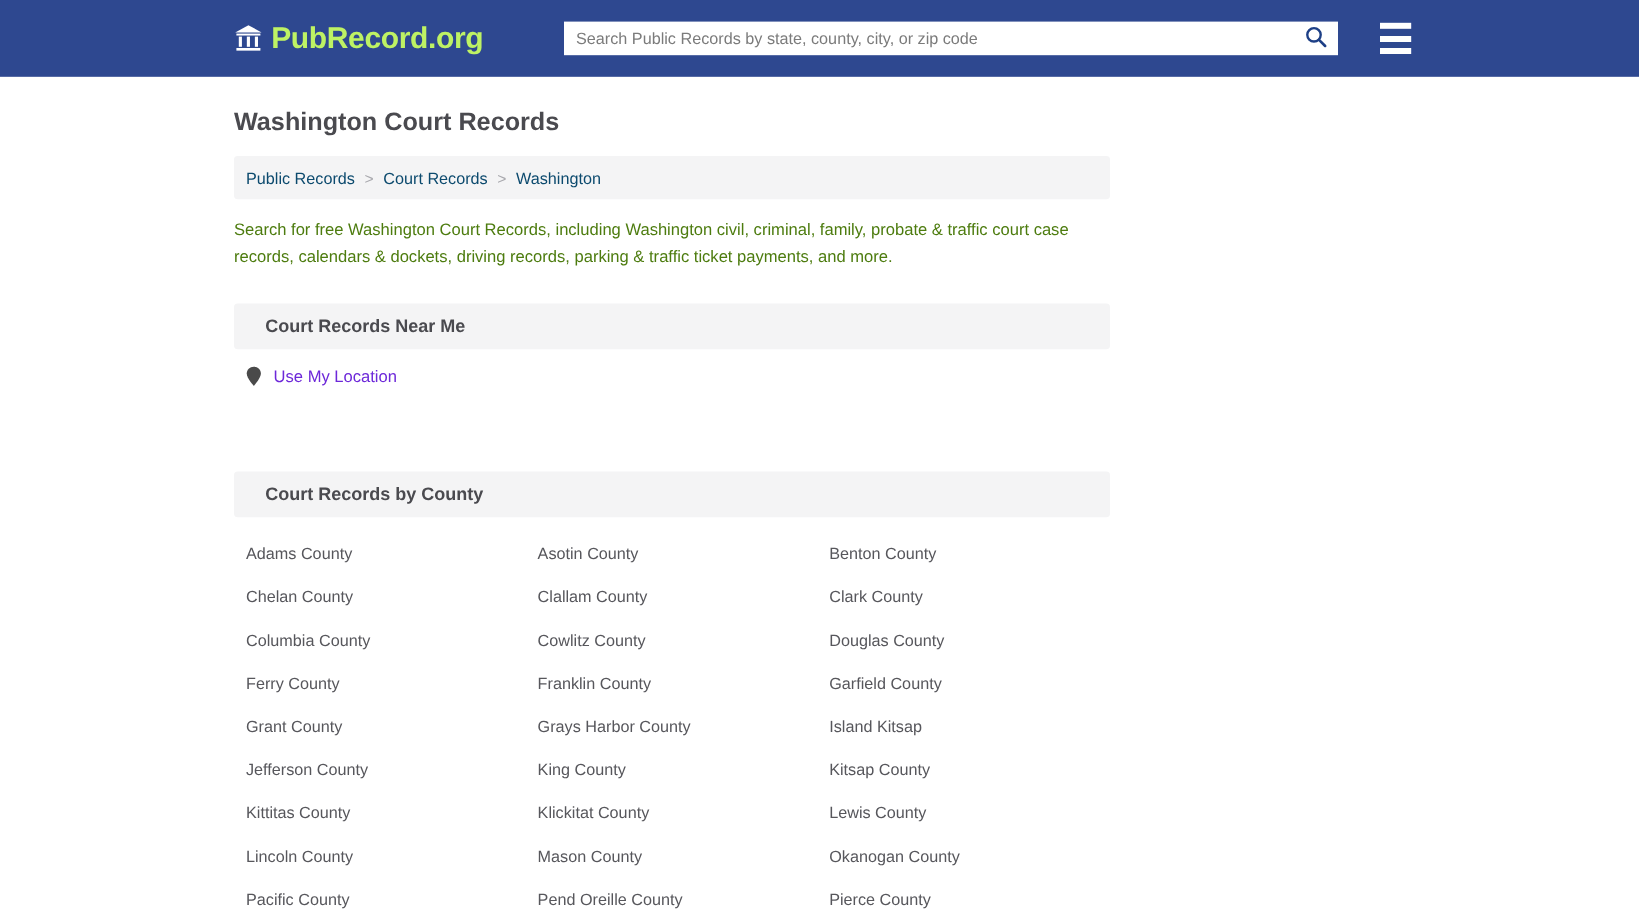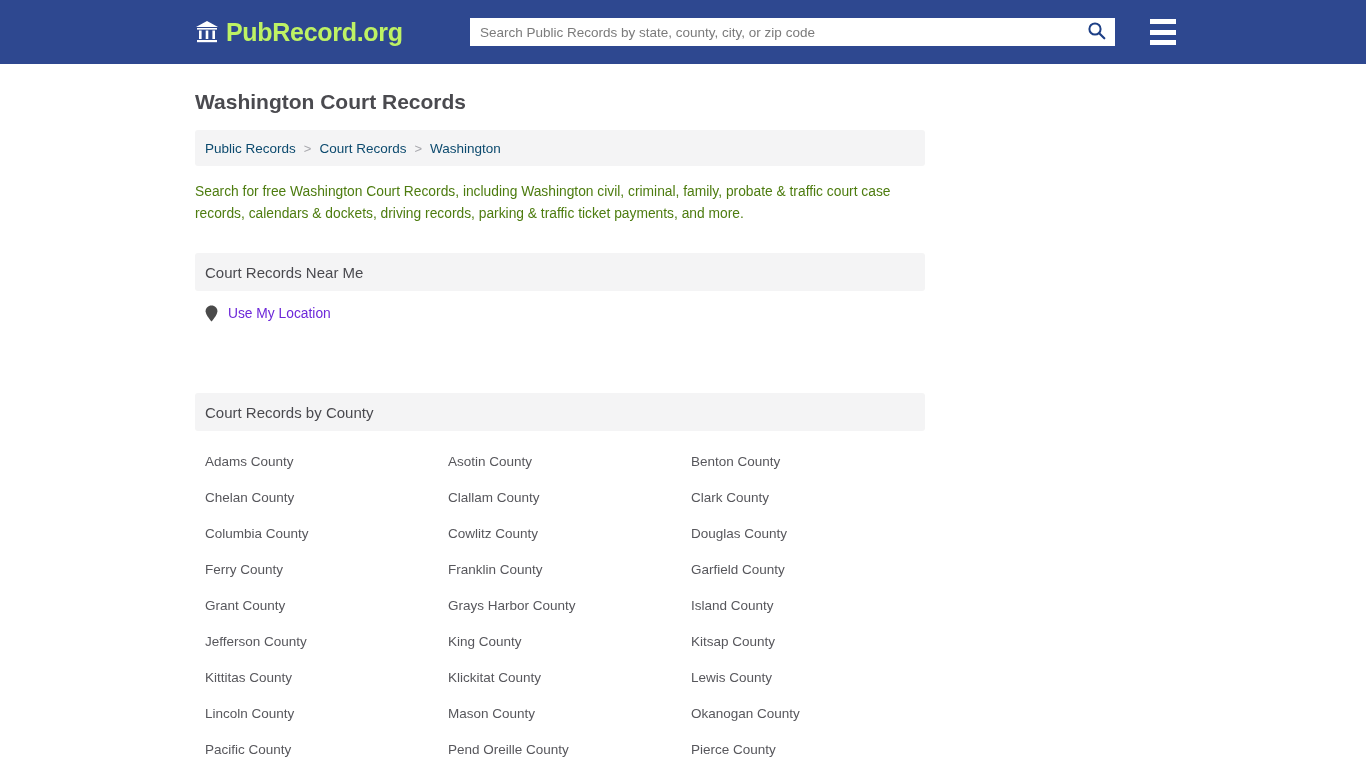--- a/index.html
+++ b/index.html
@@ -152,23 +152,23 @@
   .section-head {
     margin-top: 28px;
     background: #f4f4f5;
     border-radius: 3px;
     height: 38px;
     display: flex;
     align-items: center;
     padding: 0 10px;
   }
   .section-head h2 {
-    margin: 0;
+    margin: 16px;
     font-size: 15px;
-    font-weight: normal;
+    font-weight: bold;
     color: #4a4a4f;
   }
 
   .near-me {
     padding: 14px 0 0 10px;
     height: 74px;
   }
   .near-me-link {
     display: inline-flex;
     align-items: center;
@@ -276,21 +276,21 @@
         <a class="county-link" href="#">Clallam County</a>
         <a class="county-link" href="#">Clark County</a>
         <a class="county-link" href="#">Columbia County</a>
         <a class="county-link" href="#">Cowlitz County</a>
         <a class="county-link" href="#">Douglas County</a>
         <a class="county-link" href="#">Ferry County</a>
         <a class="county-link" href="#">Franklin County</a>
         <a class="county-link" href="#">Garfield County</a>
         <a class="county-link" href="#">Grant County</a>
         <a class="county-link" href="#">Grays Harbor County</a>
-        <a class="county-link" href="#">Island County</a>
+        <a class="county-link" href="#">Island Kitsap</a>
         <a class="county-link" href="#">Jefferson County</a>
         <a class="county-link" href="#">King County</a>
         <a class="county-link" href="#">Kitsap County</a>
         <a class="county-link" href="#">Kittitas County</a>
         <a class="county-link" href="#">Klickitat County</a>
         <a class="county-link" href="#">Lewis County</a>
         <a class="county-link" href="#">Lincoln County</a>
         <a class="county-link" href="#">Mason County</a>
         <a class="county-link" href="#">Okanogan County</a>
         <a class="county-link" href="#">Pacific County</a>

